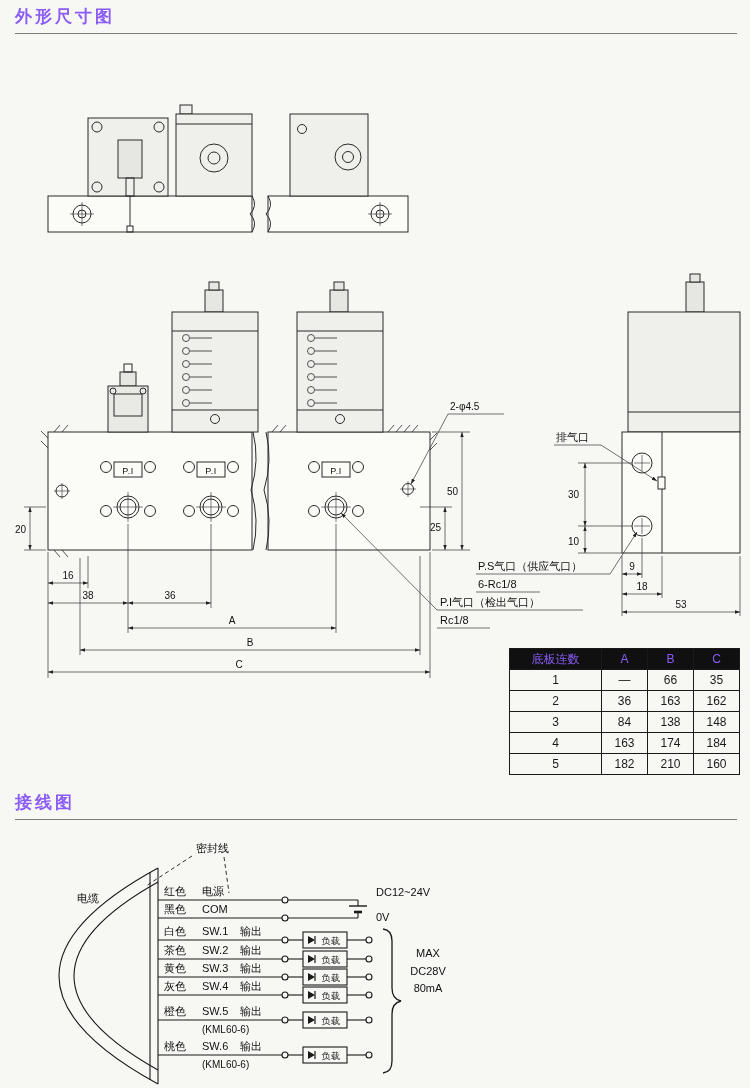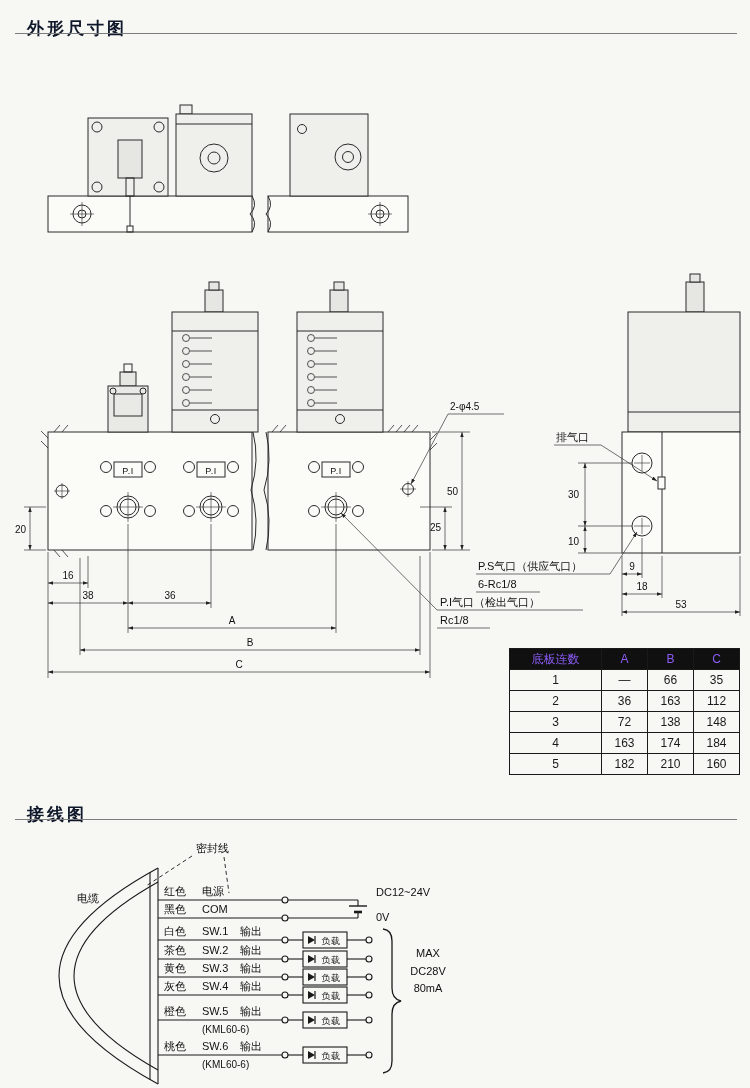--- a/index.html
+++ b/index.html
@@ -5,22 +5,22 @@
   * { box-sizing: border-box; }
   html, body { margin: 0; padding: 0; }
   body {
     width: 750px; height: 1088px;
     background: #f7f7f4;
     font-family: "Liberation Sans", "DejaVu Sans", sans-serif;
     color: #1a1a1a;
   }
   .page { position: relative; width: 750px; height: 1088px; overflow: hidden; }
   .section-title {
-    position: absolute; left: 15px; margin: 12px;
-    font-size: 17px; font-weight: bold; letter-spacing: 3px; color: #0f172a;
+    position: absolute; left: 15px; margin: 0;
+    font-size: 17px; font-weight: bold; letter-spacing: 3px; color: #8b5cf6;
   }
   .rule { position: absolute; left: 15px; right: 13px; border-top: 1px solid #7d7d7d; height: 0; }
   .model-label { position: absolute; left: 16px; top: 60px; font-size: 13px; font-weight: bold; letter-spacing: .5px; }
   .spec-table { position: absolute; left: 509px; top: 648px; border-collapse: collapse; font-size: 12px; }
   .spec-table th, .spec-table td {
     border: 1px solid #1a1a1a; text-align: center; height: 21px; padding: 1px 4px; font-weight: normal;
   }
   .spec-table th { background: #101010; color: #8b5cf6; }
   .col-name { width: 92px; } .col-v { width: 46px; }
   svg.art { position: absolute; left: 0; top: 0; }
@@ -431,25 +431,25 @@
     <tr>
       <td>1</td>
       <td>—</td>
       <td>66</td>
       <td>35</td>
     </tr>
     <tr>
       <td>2</td>
       <td>36</td>
       <td>163</td>
-      <td>112</td>
+      <td>162</td>
     </tr>
     <tr>
       <td>3</td>
-      <td>72</td>
+      <td>84</td>
       <td>138</td>
       <td>148</td>
     </tr>
     <tr>
       <td>4</td>
       <td>163</td>
       <td>174</td>
       <td>184</td>
     </tr>
     <tr>

